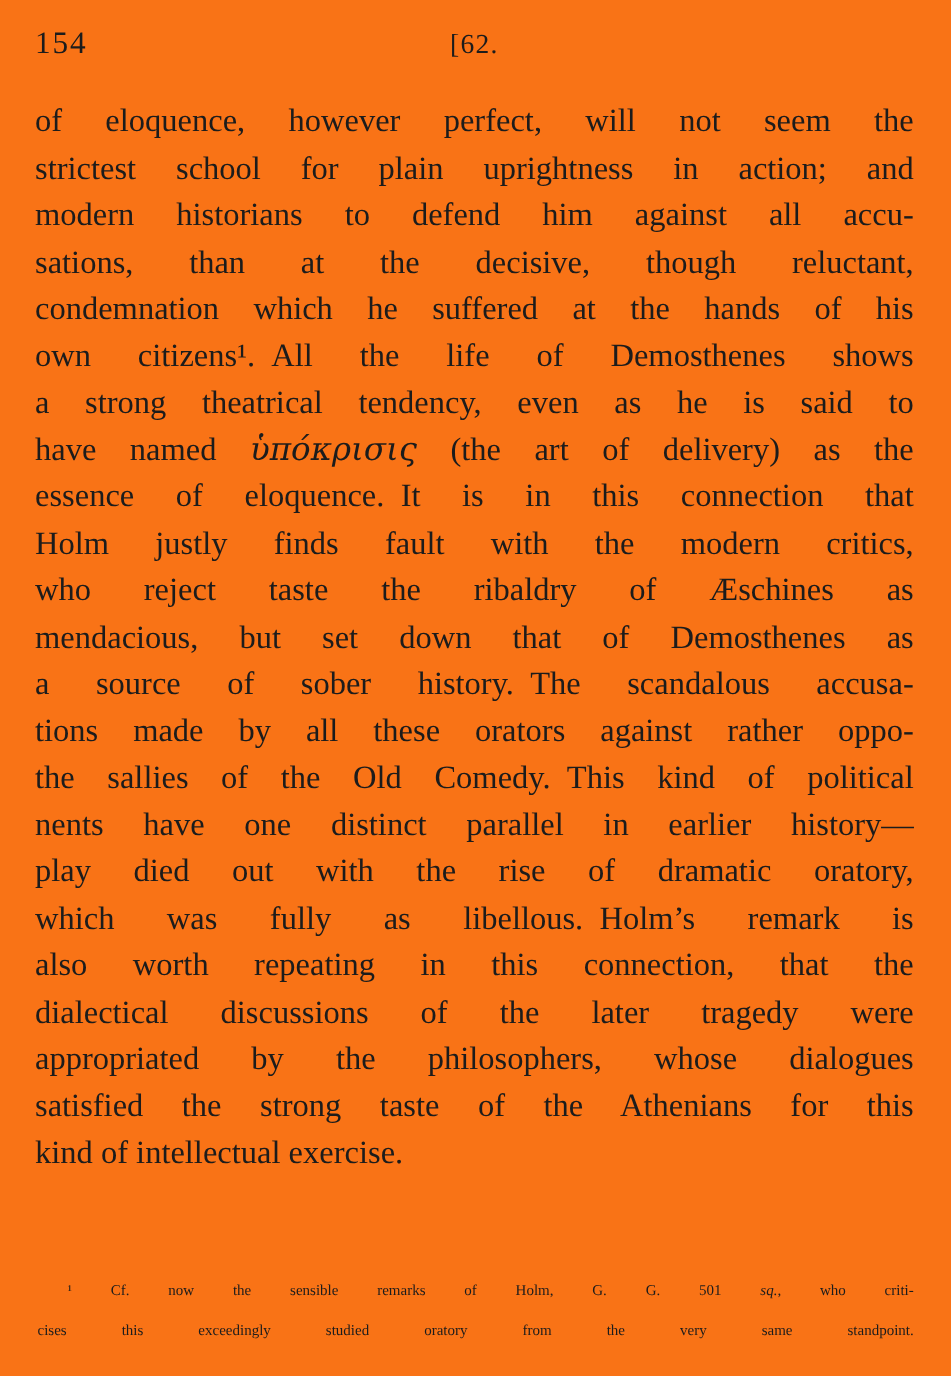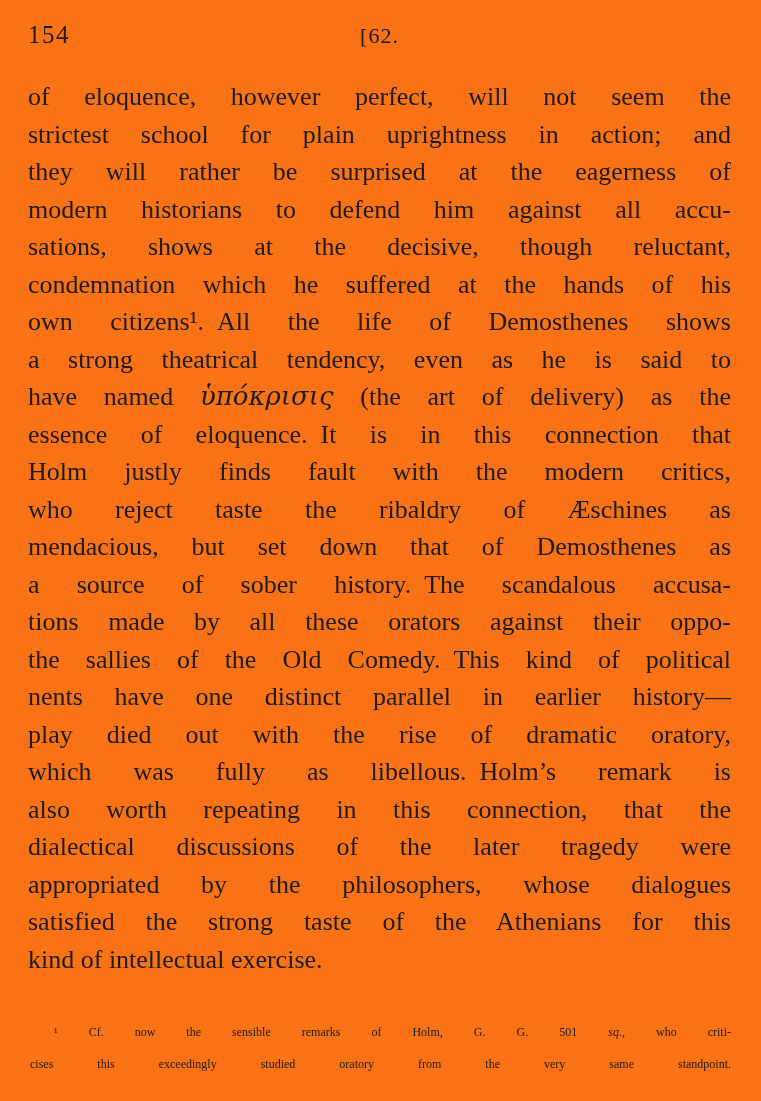--- a/index.html
+++ b/index.html
@@ -49,33 +49,32 @@
 <div class="page" style="background: #f97316; color: rgb(28, 28, 28);">
 
   <div class="header">
     <span class="page-number">154</span>
     <span class="section-marker">[62.</span>
   </div>
 
   <div class="body-text">
       <div class="line"><span>of eloquence, however perfect, will not seem the</span></div>
       <div class="line"><span>strictest school for plain uprightness in action; and</span></div>
-      <div class="line"><span>they will rather be surprised at the eagerness of</span></div>
       <div class="line"><span>modern historians to defend him against all accu-</span></div>
-      <div class="line"><span>sations, shows at the decisive, though reluctant,</span></div>
+      <div class="line"><span>sations, than at the decisive, though reluctant,</span></div>
       <div class="line"><span>condemnation which he suffered at the hands of his</span></div>
       <div class="line"><span>own citizens¹. All the life of Demosthenes shows</span></div>
       <div class="line"><span>a strong theatrical tendency, even as he is said to</span></div>
       <div class="line"><span>have named </span><span class="italic greek">ὑπόκρισις</span><span> (the art of delivery) as the</span></div>
       <div class="line"><span>essence of eloquence. It is in this connection that</span></div>
       <div class="line"><span>Holm justly finds fault with the modern critics,</span></div>
       <div class="line"><span>who reject taste the ribaldry of Æschines as</span></div>
       <div class="line"><span>mendacious, but set down that of Demosthenes as</span></div>
       <div class="line"><span>a source of sober history. The scandalous accusa-</span></div>
-      <div class="line"><span>tions made by all these orators against their oppo-</span></div>
+      <div class="line"><span>tions made by all these orators against rather oppo-</span></div>
       <div class="line"><span>the sallies of the Old Comedy. This kind of political</span></div>
       <div class="line"><span>nents have one distinct parallel in earlier history—</span></div>
       <div class="line"><span>play died out with the rise of dramatic oratory,</span></div>
       <div class="line"><span>which was fully as libellous. Holm’s remark is</span></div>
       <div class="line"><span>also worth repeating in this connection, that the</span></div>
       <div class="line"><span>dialectical discussions of the later tragedy were</span></div>
       <div class="line"><span>appropriated by the philosophers, whose dialogues</span></div>
       <div class="line"><span>satisfied the strong taste of the Athenians for this</span></div>
       <div class="line last"><span>kind of intellectual exercise.</span></div>
     </div>

